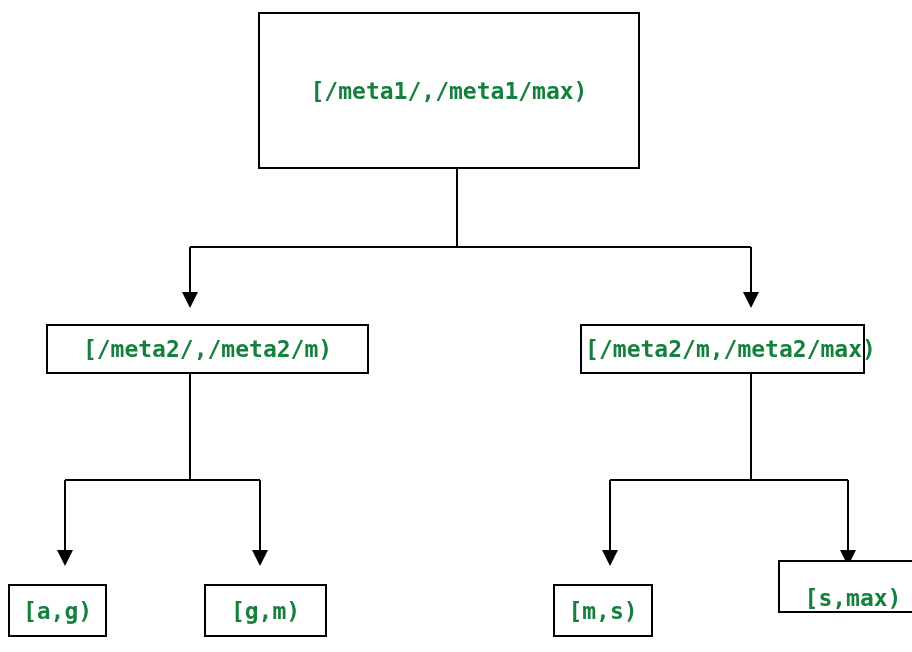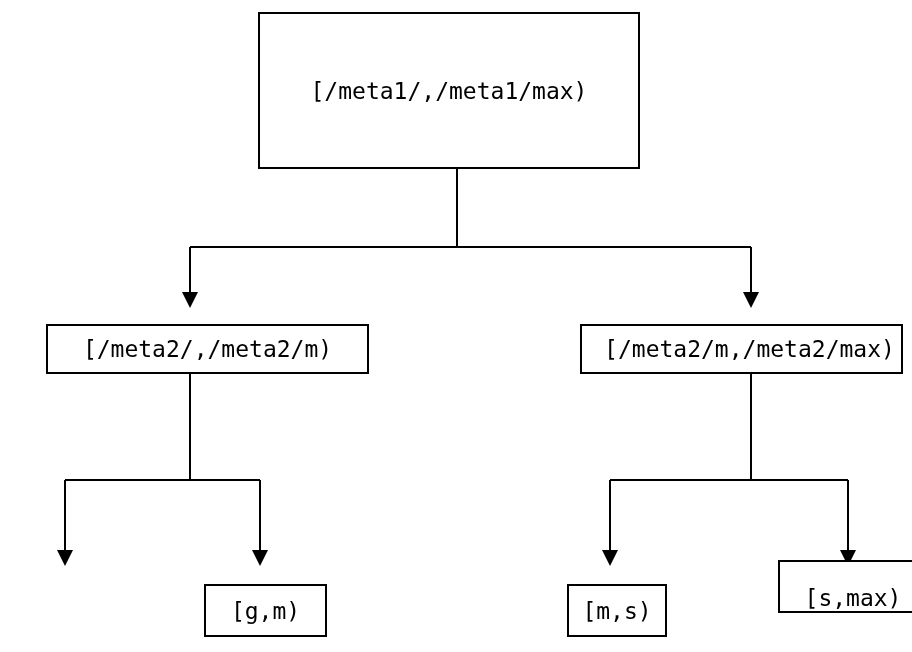--- a/index.html
+++ b/index.html
@@ -26,31 +26,31 @@
     position: absolute;
     box-sizing: border-box;
     border: 2px solid #000000;
     background: #ffffff;
     display: flex;
     align-items: center;
     justify-content: center;
   }
   .node-label {
     font-size: 23px;
-    font-weight: normal;
-    color: #000000;
+    font-weight: bold;
+    color: #15803d;
     white-space: nowrap;
     letter-spacing: 0px;
   }
   .node-root  { left: 258px; top: 12px;  width: 382px; height: 157px; }
   .node-left  { left: 22px;  top: 324px; width: 323px; height: 50px; margin-left: 24px; }
-  .node-right { left: 580px; top: 324px; width: 323px; height: 50px; padding-left: 16px; }
+  .node-right { left: 580px; top: 324px; width: 285px; height: 50px; padding-left: 16px; }
   .node-ag    { left: 8px;   top: 584px; width: 99px;  height: 53px; }
   .node-gm    { left: 204px; top: 584px; width: 123px;  height: 53px; }
-  .node-ms    { left: 553px; top: 584px; width: 100px; height: 53px; margin-left: 14px; }
+  .node-ms    { left: 553px; top: 584px; width: 100px; height: 53px; }
   .node-smax  { left: 778px; top: 560px; width: 150px; height: 53px; align-items: flex-end; }
   .edge-line {
     stroke: #000000;
     stroke-width: 2;
     fill: none;
   }
   .arrow-head {
     fill: #000000;
     stroke: none;
   }
@@ -95,20 +95,23 @@
   </div>
 
   <div class="node node-left">
     <span class="node-label">[/meta2/,/meta2/m)</span>
   </div>
 
   <div class="node node-right">
     <span class="node-label">[/meta2/m,/meta2/max)</span>
   </div>
 
+  <div class="node node-ag">
+    <span class="node-label">[a,g)</span>
+  </div>
 
   <div class="node node-gm">
     <span class="node-label">[g,m)</span>
   </div>
 
   <div class="node node-ms">
     <span class="node-label">[m,s)</span>
   </div>
 
   <div class="node node-smax">

